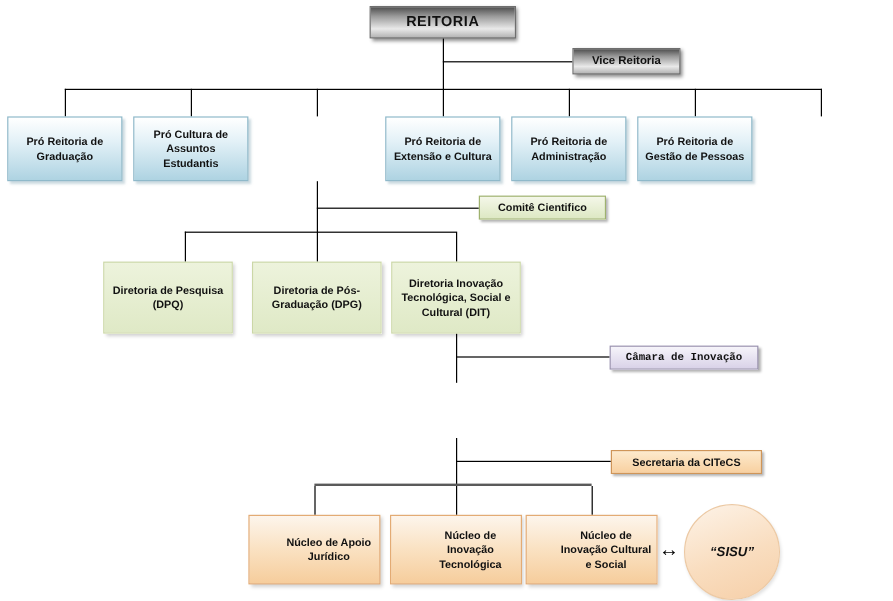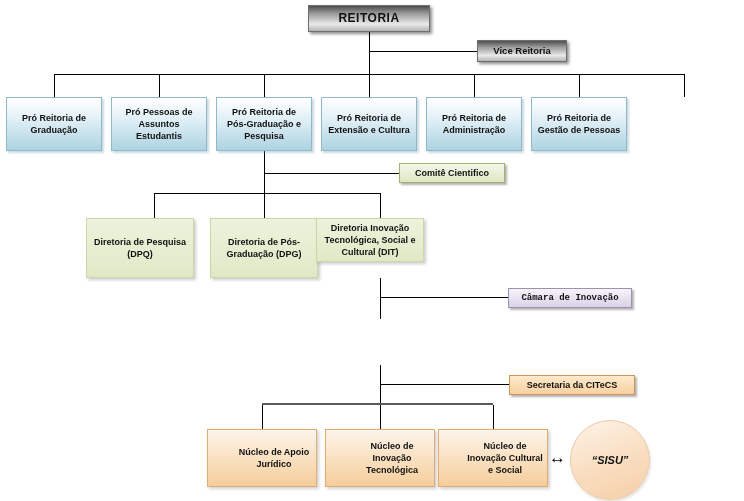--- a/index.html
+++ b/index.html
@@ -88,31 +88,30 @@
   <div class="hline" style="left:380px;top:384px;width:129px"></div>
   <div class="hline busgray" style="left:262px;top:403px;width:231px"></div>
   <div class="vline" style="left:262px;top:405px;height:24px"></div>
   <div class="vline" style="left:493px;top:405px;height:24px"></div>
 
   <div class="box gray f12" style="left:308px;top:5px;width:122px;height:27px">REITORIA</div>
 
   <div class="box gray f95" style="left:477px;top:40px;width:90px;height:22px">Vice Reitoria</div>
 
   <div class="box blue f9" style="left:6px;top:97px;width:96px;height:54px">Pró Reitoria de Graduação</div>
-  <div class="box blue f9" style="left:111px;top:97px;width:96px;height:54px">Pró Pessoas de Assuntos Estudantis</div>
-  <div class="box blue f9" style="left:216px;top:97px;width:96px;height:54px">Pró Reitoria de Pós-Graduação e Pesquisa</div>
+  <div class="box blue f9" style="left:111px;top:97px;width:96px;height:54px">Pró Cultura de Assuntos Estudantis</div>
   <div class="box blue f9" style="left:426px;top:97px;width:96px;height:54px">Pró Reitoria de Administração</div>
   <div class="box blue f9" style="left:321px;top:97px;width:96px;height:54px">Pró Reitoria de Extensão e Cultura</div>
   <div class="box blue f9" style="left:531px;top:97px;width:96px;height:54px">Pró Reitoria de Gestão de Pessoas</div>
 
   <div class="box greensm f9" style="left:399px;top:163px;width:106px;height:20px">Comitê Cientifico</div>
 
   <div class="box green f9" style="left:86px;top:218px;width:108px;height:60px">Diretoria de Pesquisa (DPQ)</div>
   <div class="box green f9" style="left:210px;top:218px;width:108px;height:60px">Diretoria de Pós-Graduação (DPG)</div>
-  <div class="box green f9" style="left:316px;top:218px;width:108px;height:44px">Diretoria Inovação Tecnológica, Social e Cultural (DIT)</div>
+  <div class="box green f9" style="left:326px;top:218px;width:108px;height:60px">Diretoria Inovação Tecnológica, Social e Cultural (DIT)</div>
 
   <div class="box purplesm f9" style="left:508px;top:288px;width:124px;height:20px">Câmara de Inovação</div>
 
 
   <div class="box orangesm f9" style="left:509px;top:375px;width:126px;height:20px">Secretaria da CITeCS</div>
 
   <div class="box orange f9" style="left:207px;top:429px;width:110px;height:58px">Núcleo de Apoio Jurídico</div>
   <div class="box orange f9" style="left:325px;top:429px;width:110px;height:58px">Núcleo de Inovação Tecnológica</div>
   <div class="box orange f9" style="left:438px;top:429px;width:110px;height:58px">Núcleo de Inovação Cultural e Social</div>
 

